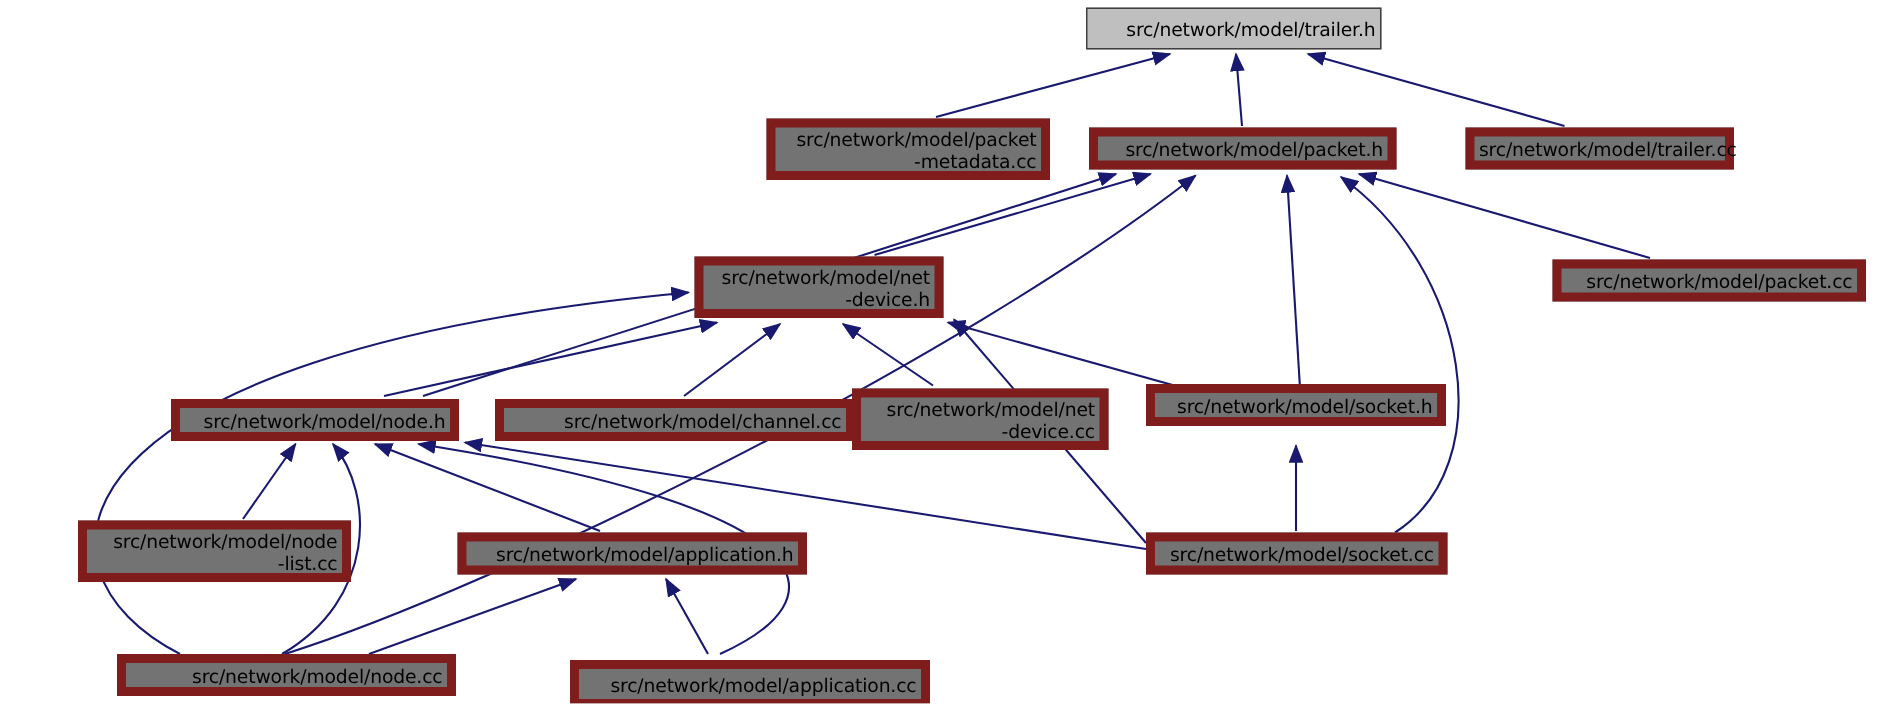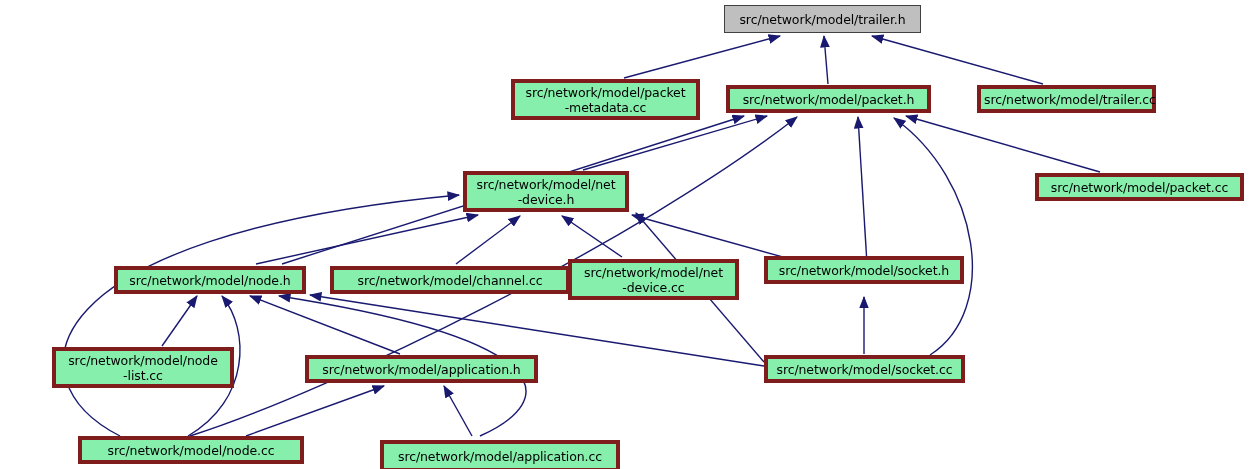--- a/index.html
+++ b/index.html
@@ -21,22 +21,22 @@
     position: absolute;
     left: 0;
     top: 0;
     width: 1253px;
     height: 469px;
     pointer-events: none;
   }
   .node {
     position: absolute;
     box-sizing: border-box;
-    background: #86efac;
-    border: 4px solid #7f1d1d;
+    background: #737373;
+    border: 6px solid #7f1d1d;
     display: flex;
     align-items: center;
     justify-content: center;
     text-align: center;
     font-size: 12.5px;
     line-height: 15px;
     color: #000000;
     white-space: pre-line;
     letter-spacing: -0.1px;
     z-index: 5;
@@ -44,20 +44,21 @@
   .node.highlight {
     background: #bfbfbf;
     border: 1px solid #404040;
   }
   .node-label {
     display: block;
     width: 100%;
     white-space: pre-line;
     padding: 0 3px;
     box-sizing: border-box;
+    text-align: right;
   }
 </style>
 </head>
 <body>
 
 <div id="graph">
 
   <svg id="edge-layer" width="1253" height="469" viewBox="0 0 1253 469" xmlns="http://www.w3.org/2000/svg">
     <defs>
       <marker id="arrowhead" markerWidth="9" markerHeight="7" refX="8.2" refY="3.5" orient="auto" markerUnits="strokeWidth">

